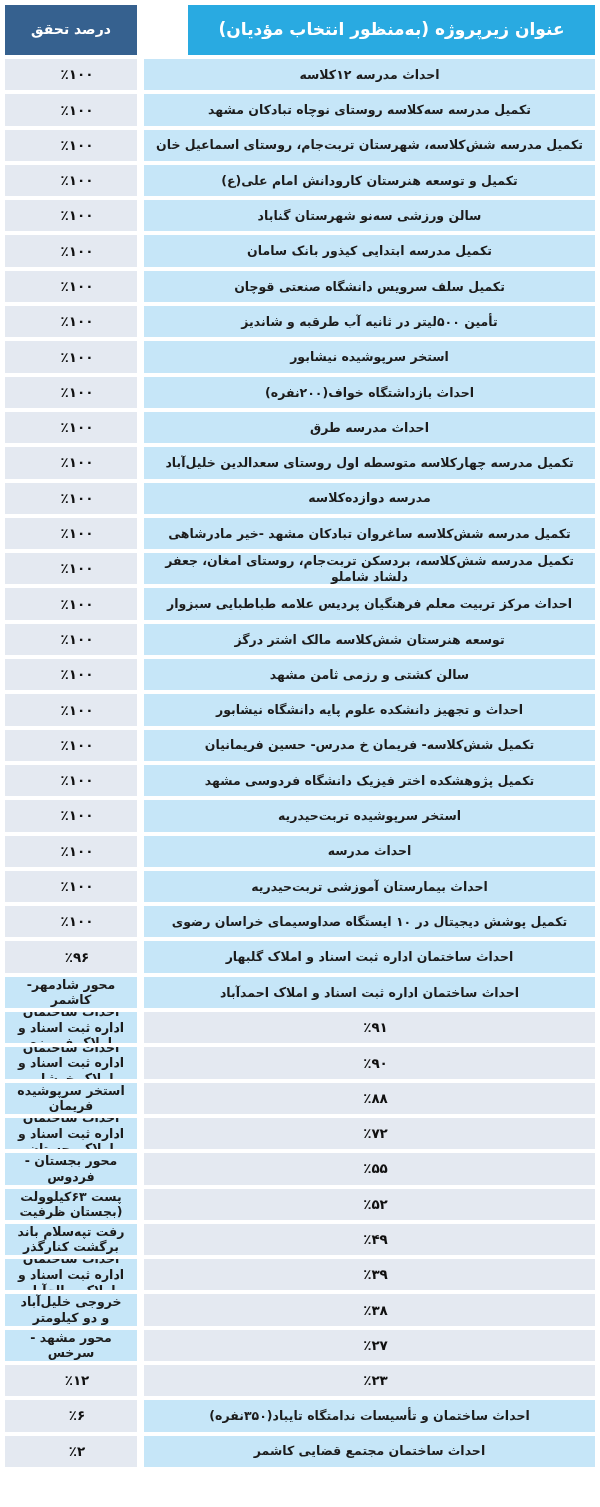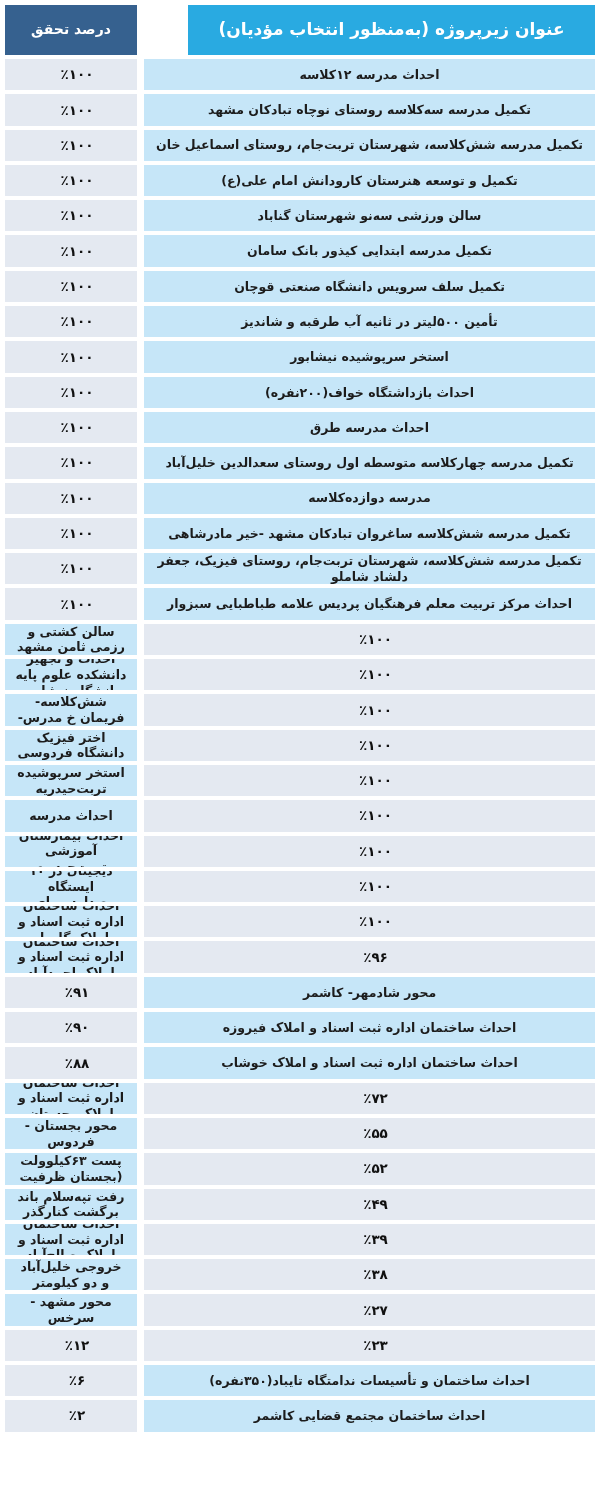--- a/index.html
+++ b/index.html
@@ -103,26 +103,27 @@
 
       <div class="cell row-title">تکمیل مدرسه چهارکلاسه متوسطه اول روستای سعدالدین خلیل‌آباد</div>
       <div class="cell row-pct">٪۱۰۰</div>
 
       <div class="cell row-title">مدرسه دوازده‌کلاسه</div>
       <div class="cell row-pct">٪۱۰۰</div>
 
       <div class="cell row-title">تکمیل مدرسه شش‌کلاسه ساغروان تبادکان مشهد -خیر مادرشاهی</div>
       <div class="cell row-pct">٪۱۰۰</div>
 
-      <div class="cell row-title">تکمیل مدرسه شش‌کلاسه، شهرستان تربت‌جام، روستای فیزیک، جعفر دلشاد شاملو</div>
+      <div class="cell row-title">تکمیل مدرسه شش‌کلاسه، بردسکن تربت‌جام، روستای امغان، جعفر دلشاد شاملو</div>
       <div class="cell row-pct">٪۱۰۰</div>
 
       <div class="cell row-title">احداث مرکز تربیت معلم فرهنگیان پردیس علامه طباطبایی سبزوار</div>
       <div class="cell row-pct">٪۱۰۰</div>
 
+      <div class="cell row-title">توسعه هنرستان شش‌کلاسه مالک اشتر درگز</div>
       <div class="cell row-pct">٪۱۰۰</div>
 
       <div class="cell row-title">سالن کشتی و رزمی ثامن مشهد</div>
       <div class="cell row-pct">٪۱۰۰</div>
 
       <div class="cell row-title">احداث و تجهیز دانشکده علوم پایه دانشگاه نیشابور</div>
       <div class="cell row-pct">٪۱۰۰</div>
 
       <div class="cell row-title">تکمیل شش‌کلاسه- فریمان  خ مدرس- حسین فریمانیان</div>
       <div class="cell row-pct">٪۱۰۰</div>
@@ -149,20 +150,21 @@
 
       <div class="cell row-title">محور شادمهر- کاشمر</div>
       <div class="cell row-pct">٪۹۱</div>
 
       <div class="cell row-title">احداث ساختمان اداره ثبت اسناد و املاک فیروزه</div>
       <div class="cell row-pct">٪۹۰</div>
 
       <div class="cell row-title">احداث ساختمان اداره ثبت اسناد و املاک خوشاب</div>
       <div class="cell row-pct">٪۸۸</div>
 
+      <div class="cell row-title">استخر سرپوشیده فریمان</div>
       <div class="cell row-pct">٪۷۲</div>
 
       <div class="cell row-title">احداث ساختمان اداره ثبت اسناد و املاک بجستان</div>
       <div class="cell row-pct">٪۵۵</div>
 
       <div class="cell row-title">محور بجستان - فردوس</div>
       <div class="cell row-pct">٪۵۲</div>
 
       <div class="cell row-title">ارتقای ظرفیت پست ۶۳کیلوولت (بجستان ظرفیت ترانسفورماتور)</div>
       <div class="cell row-pct">٪۴۹</div>

